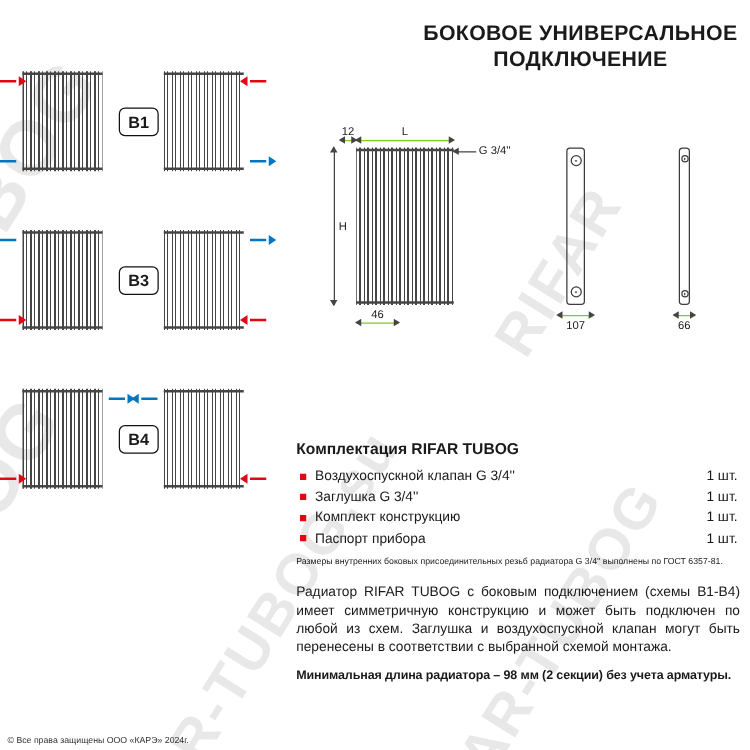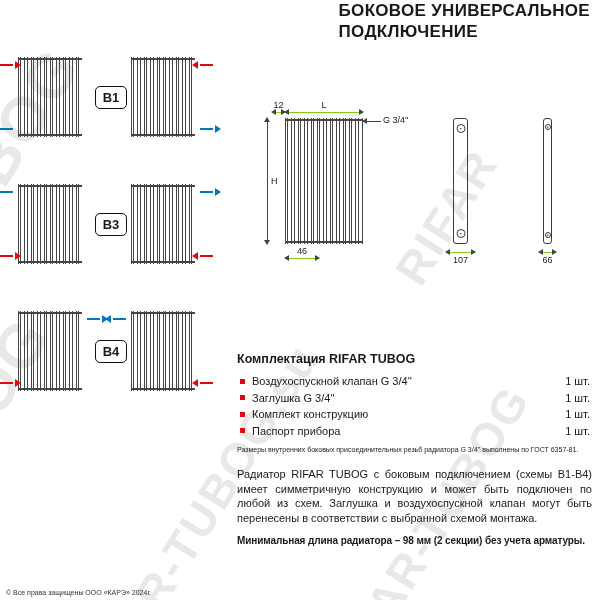--- a/index.html
+++ b/index.html
@@ -9,21 +9,21 @@
   
   .wm{position:absolute;z-index:0;color:#d6d6d6;opacity:.55;font-weight:bold;
       white-space:nowrap;transform:rotate(-58deg);transform-origin:left bottom;letter-spacing:2px}
   #wm1{left:-60px;top:470px;font-size:62px}
   #wm2{left:110px;top:660px;font-size:46px}
   #wm3{left:360px;top:640px;font-size:46px}
   #wm4{left:430px;top:240px;font-size:46px}
   #wm5{left:-30px;top:200px;font-size:62px}
 
   
-  .title{position:absolute;top:0;right:10px;z-index:2;text-align:left;
+  .title{position:absolute;top:16px;right:10px;z-index:2;text-align:center;
          font-weight:bold;font-size:17px;line-height:1.25;letter-spacing:.3px}
 
   
   #schemes{position:absolute;left:8px;top:57px;width:215px;z-index:1}
   .scheme-row{position:relative;height:80px;margin-bottom:47px}
   .rad{position:absolute;top:0;width:64px;height:80px;
        background:repeating-linear-gradient(90deg,
          #454545 0px,#454545 1px,transparent 1px,transparent 2.5px,
          #454545 2.5px,#454545 3.5px,transparent 3.5px,transparent 6.4px)}
   .rad::before,.rad::after{content:'';position:absolute;left:0;right:0;height:2px;background:#454545}

